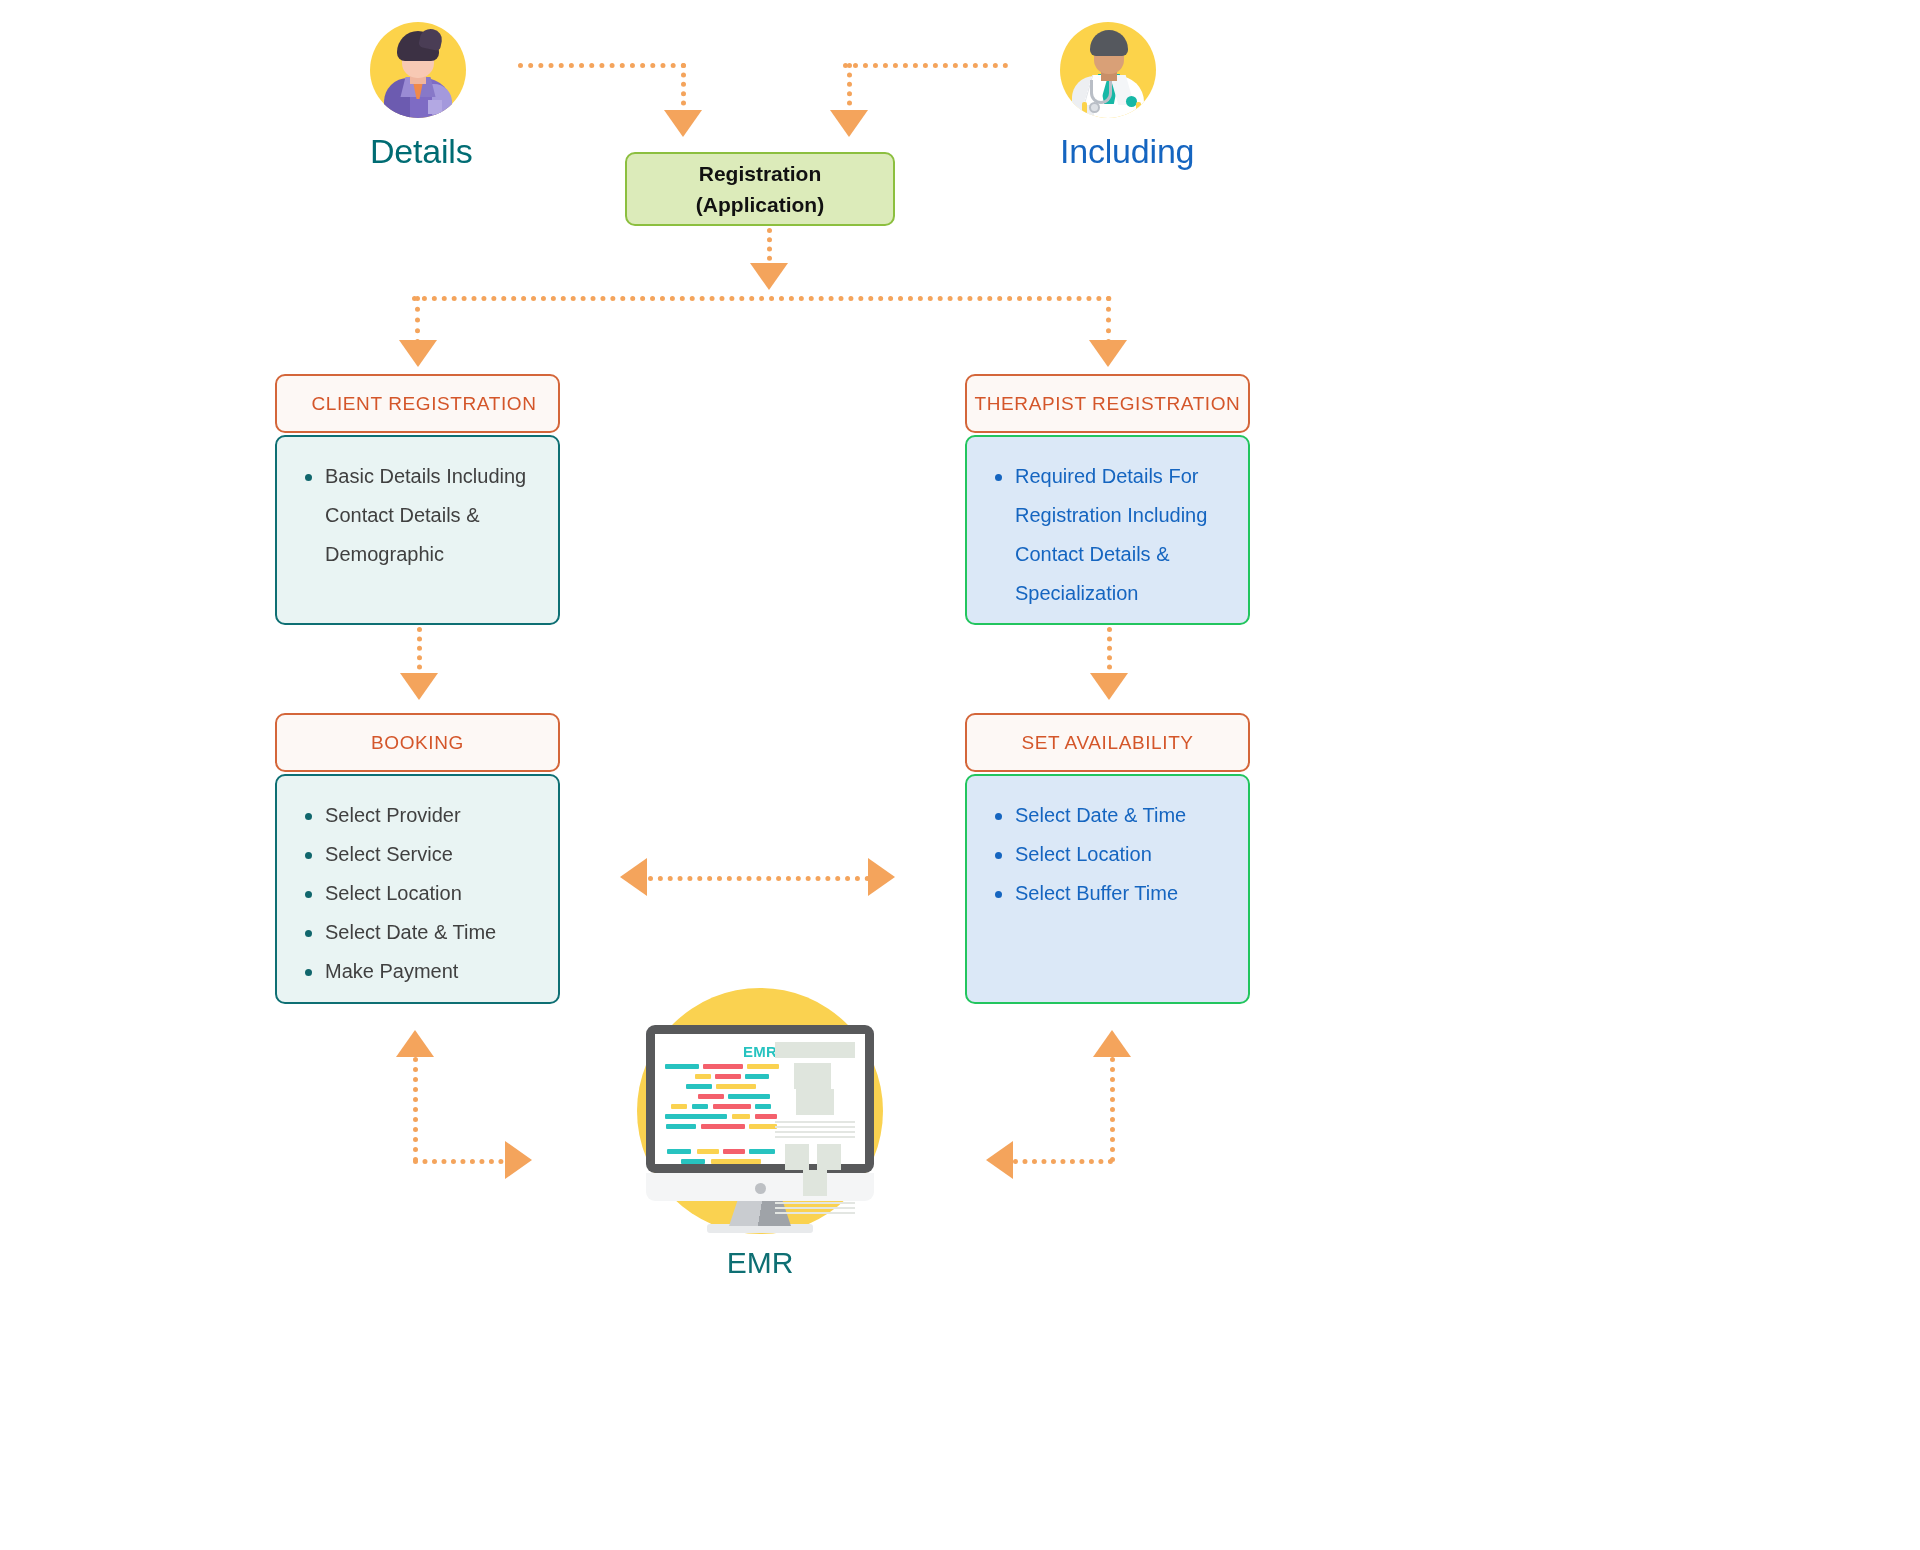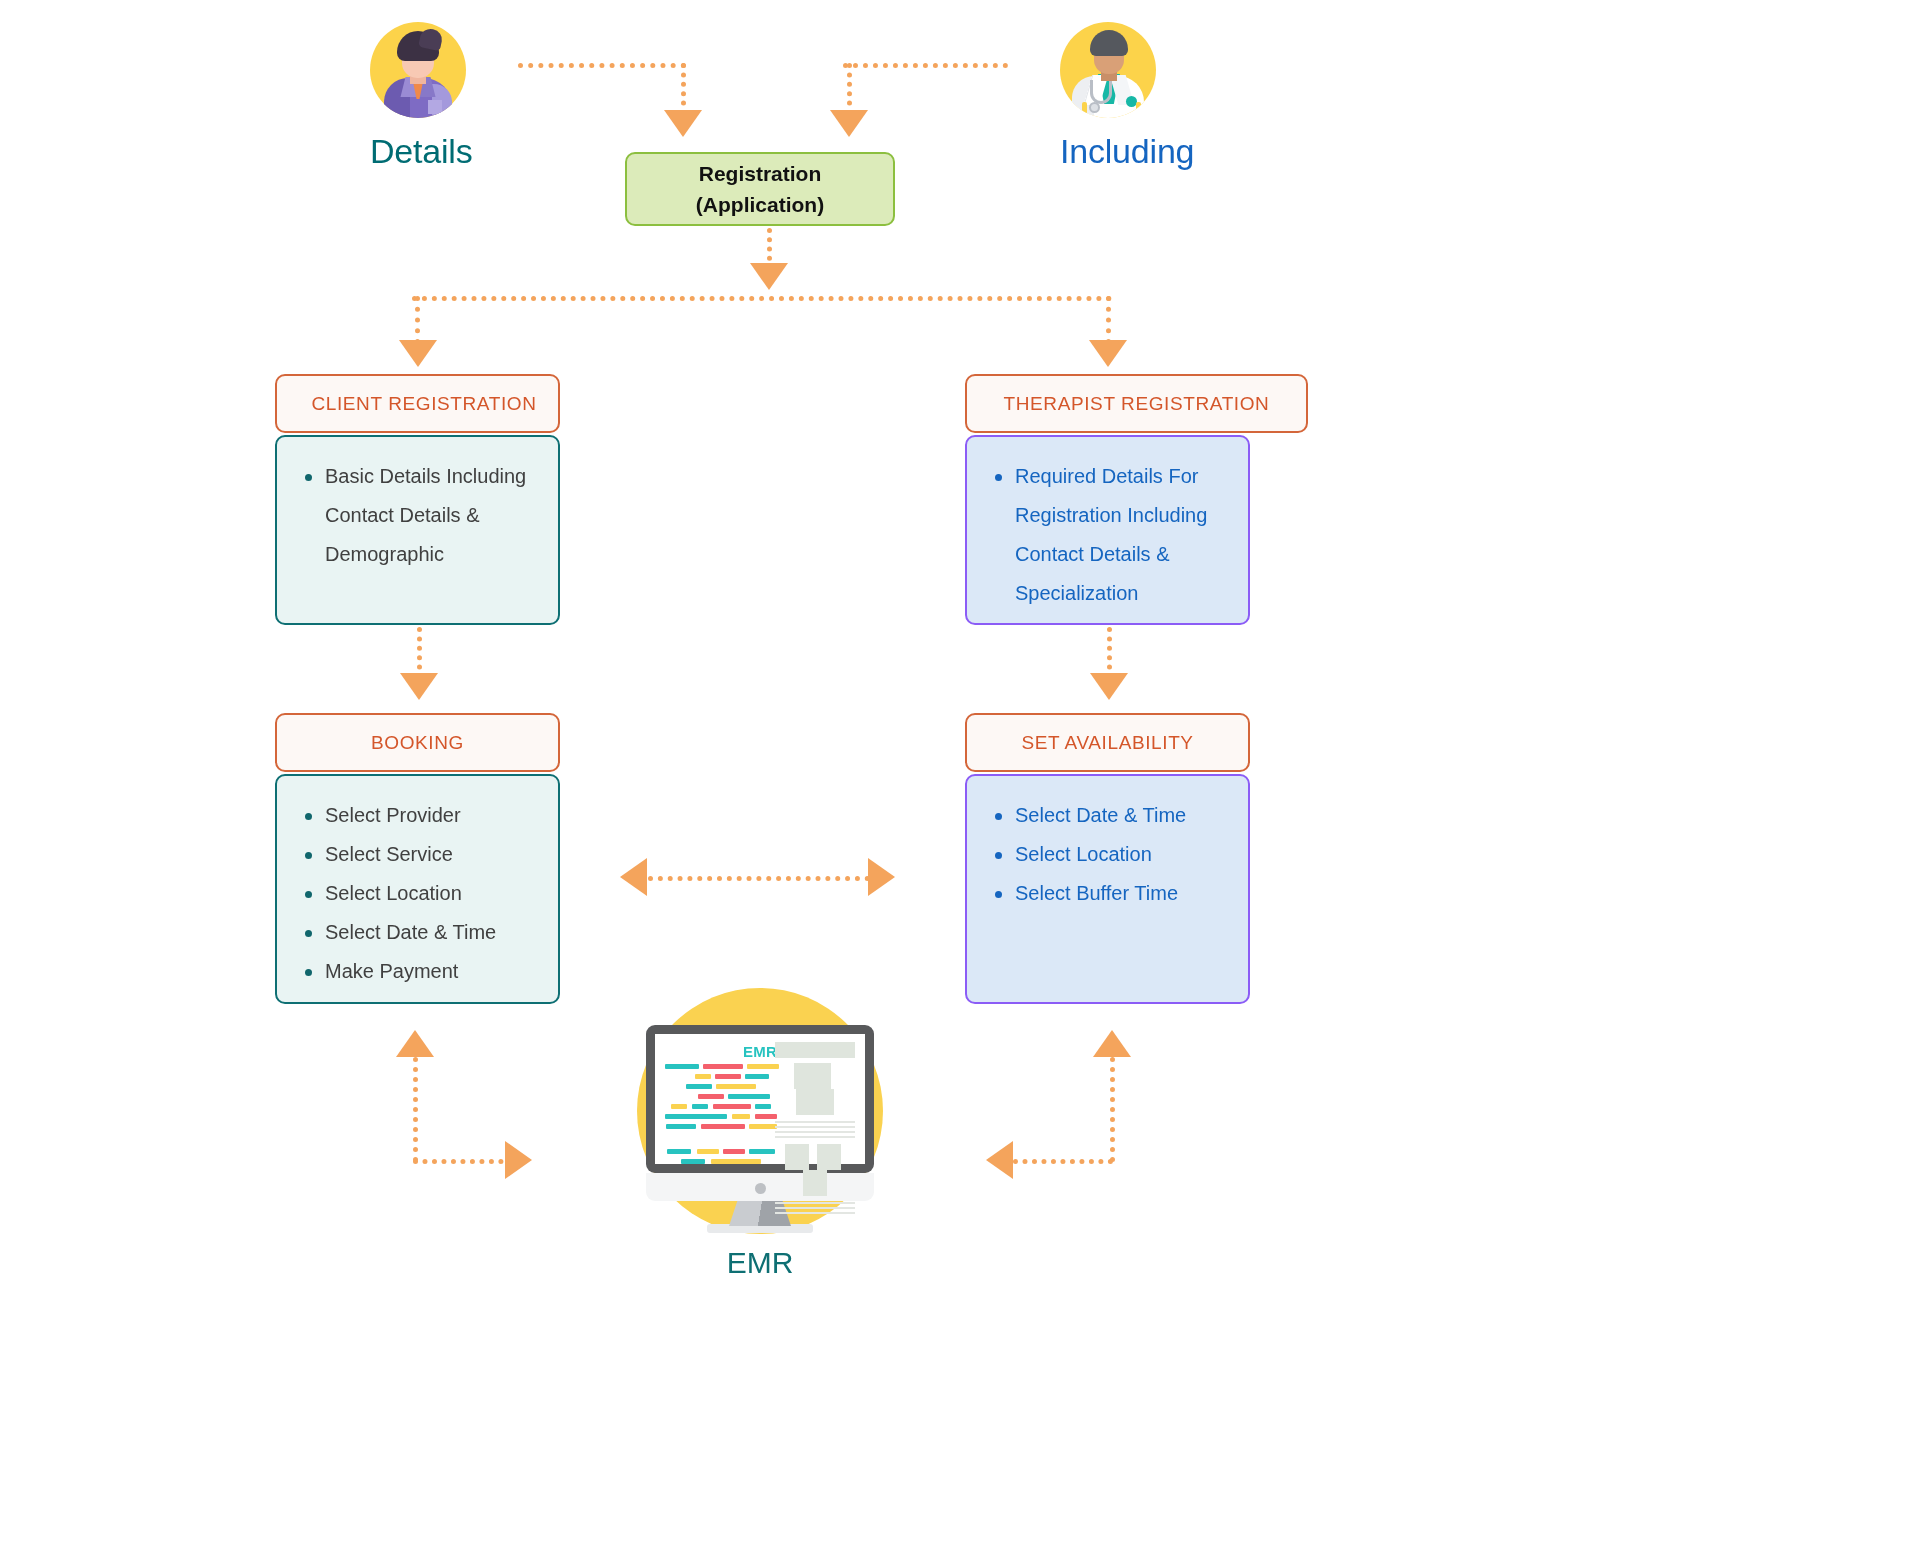--- a/index.html
+++ b/index.html
@@ -127,21 +127,21 @@
   .card-body li::before {
     content: "";
     position: absolute;
     left: 6px; top: 17px;
     width: 7px; height: 7px;
     border-radius: 50%;
   }
   .body-client { background: #E9F4F3; border: 2px solid #0E6F73; }
   .body-client li { color: #404040; }
   .body-client li::before { background: #10666C; }
-  .body-therapist { background: #DBE8F7; border: 2px solid #8b5cf6; }
+  .body-therapist { background: #DBE8F7; border: 2px solid #22c55e; }
   .body-therapist li { color: #1565C0; }
   .body-therapist li::before { background: #1565C0; }
   .h-dot {
     position: absolute; height: 0;
     border-top: 5px dotted #F4A45C;
   }
   .v-dot {
     position: absolute; width: 0;
     border-left: 5px dotted #F4A45C;
   }
@@ -289,21 +289,21 @@
   <div class="card-body body-client" style="left:275px; top:774px; width:285px; height:230px;">
     <ul>
       <li>Select Provider</li>
       <li>Select Service</li>
       <li>Select Location</li>
       <li>Select Date &amp; Time</li>
       <li>Make Payment</li>
     </ul>
   </div>
 
-  <div class="card-header" style="left:965px; top:374px; width:343px; height:59px;">
+  <div class="card-header" style="left:965px; top:374px; width:285px; height:59px;">
     <span>THERAPIST REGISTRATION</span>
   </div>
   <div class="card-body body-therapist" style="left:965px; top:435px; width:285px; height:190px;">
     <ul>
       <li>Required Details For Registration Including Contact Details &amp; Specialization</li>
     </ul>
   </div>
 
   <div class="v-dot" style="left:1107px; top:627px; height:52px;"></div>
   <div class="arrow arrow-down" style="left:1090px; top:673px;"></div>

